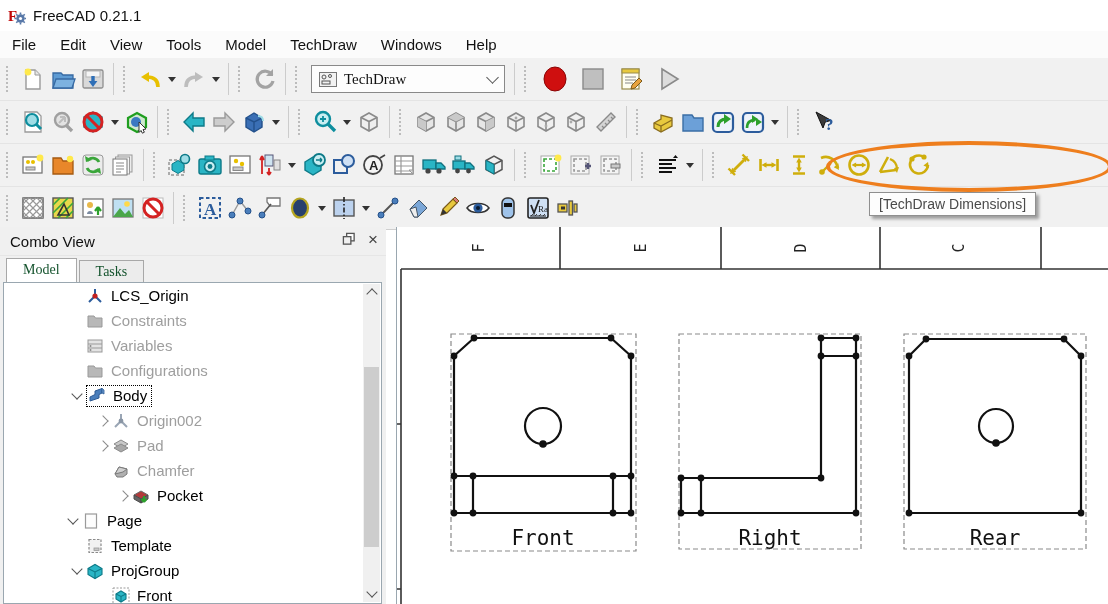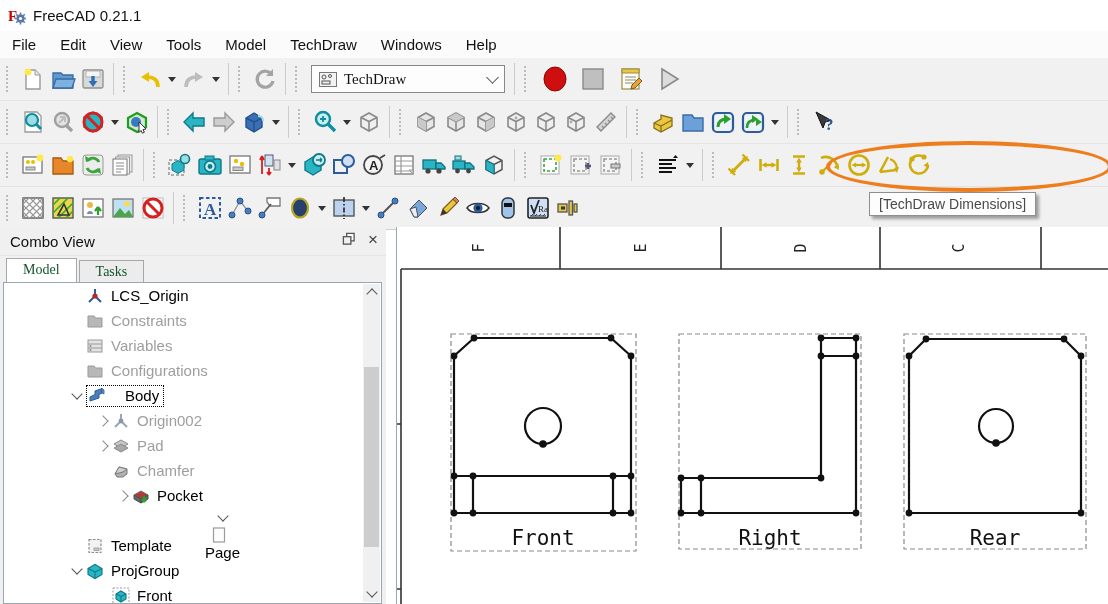--- a/index.html
+++ b/index.html
@@ -27,21 +27,21 @@
   .tabs{height:26px;display:flex;align-items:flex-end;padding-left:6px;}
   .tab{font-family:"Liberation Serif",serif;font-size:14px;color:#14532d;padding:3px 16px 2px 16px;border:1px solid #a8a8a8;border-bottom:none;background:#ececec;margin-right:2px;}
   .tab.active{background:#fff;padding-bottom:4px;}
   .tree{position:absolute;left:3px;top:55px;right:4px;bottom:0;background:#fff;border:1px solid #9aa7b0;overflow:hidden;}
   .trow{display:flex;align-items:center;height:25px;font-size:15px;color:#000;white-space:nowrap;}
   .trow .muted{color:#9e9e9e;}
   .tchev{width:18px;height:10px;display:flex;align-items:center;justify-content:center;flex:0 0 18px;}
   .c-down{width:7px;height:7px;border-right:1.7px solid #555;border-bottom:1.7px solid #555;transform:rotate(45deg);margin-top:-3px;}
   .c-right{width:7px;height:7px;border-right:1.7px solid #8a8a8a;border-bottom:1.7px solid #8a8a8a;transform:rotate(-45deg);}
   .ticn{width:18px;height:18px;margin-right:7px;flex:0 0 18px;}
-  .sel{display:flex;align-items:flex-start;border:1px dotted #000;padding:1px 4px 1px 1px;gap:12px;}
+  .sel{display:flex;align-items:flex-start;border:1px dotted #000;padding:1px 4px 1px 1px;}
   .sbar{position:absolute;right:1px;top:1px;bottom:1px;width:17px;background:#f0f0f0;}
   .sarrow{position:absolute;left:0;width:17px;height:17px;display:flex;align-items:center;justify-content:center;}
   .sthumb{position:absolute;left:1px;width:15px;top:83px;height:180px;background:#cdcdcd;}
   
   .canvas{position:absolute;left:396px;top:227px;width:712px;height:377px;background:#fff;border-left:1px solid #9aa7b0;}
   .zone-text{font-family:"DejaVu Sans Mono",monospace;font-size:15px;fill:#222;}
   .view-label{font-family:"DejaVu Sans Mono",monospace;font-size:21px;fill:#111;}
 </style>
 </head>
 <body>
@@ -751,21 +751,21 @@
       <div class="tchev">
           <div class="c-right"></div>
         </div>
       <svg class="ticn" viewBox="0 0 18 18">
           <path d="M2 8l7-4 7 4-7 4z" fill="#b23a3a" stroke="#6a6a6a"></path>
           <path d="M2 8v4l7 4v-4zM16 8v4l-7 4v-4z" fill="#666" stroke="#4a4a4a"></path>
           <path d="M12 9v6M12 15l-2.5-3M12 15l2.5-3" stroke="#2ca02c" stroke-width="2" fill="none"></path>
         </svg>
       <span>Pocket</span>
     </div>
-    <div class="trow" style="padding-left:60px;flex-direction:column;">
+    <div class="trow" style="padding-left:60px;">
       <div class="tchev">
           <div class="c-down"></div>
         </div>
       <svg class="ticn" viewBox="0 0 18 18">
           <rect x="3.5" y="2" width="11" height="14" fill="#fdfdfd" stroke="#9a9a9a" stroke-width="1.2"></rect>
         </svg>
       <span>Page</span>
     </div>
     <div class="trow" style="padding-left:82px;">
       <svg class="ticn" viewBox="0 0 18 18">

